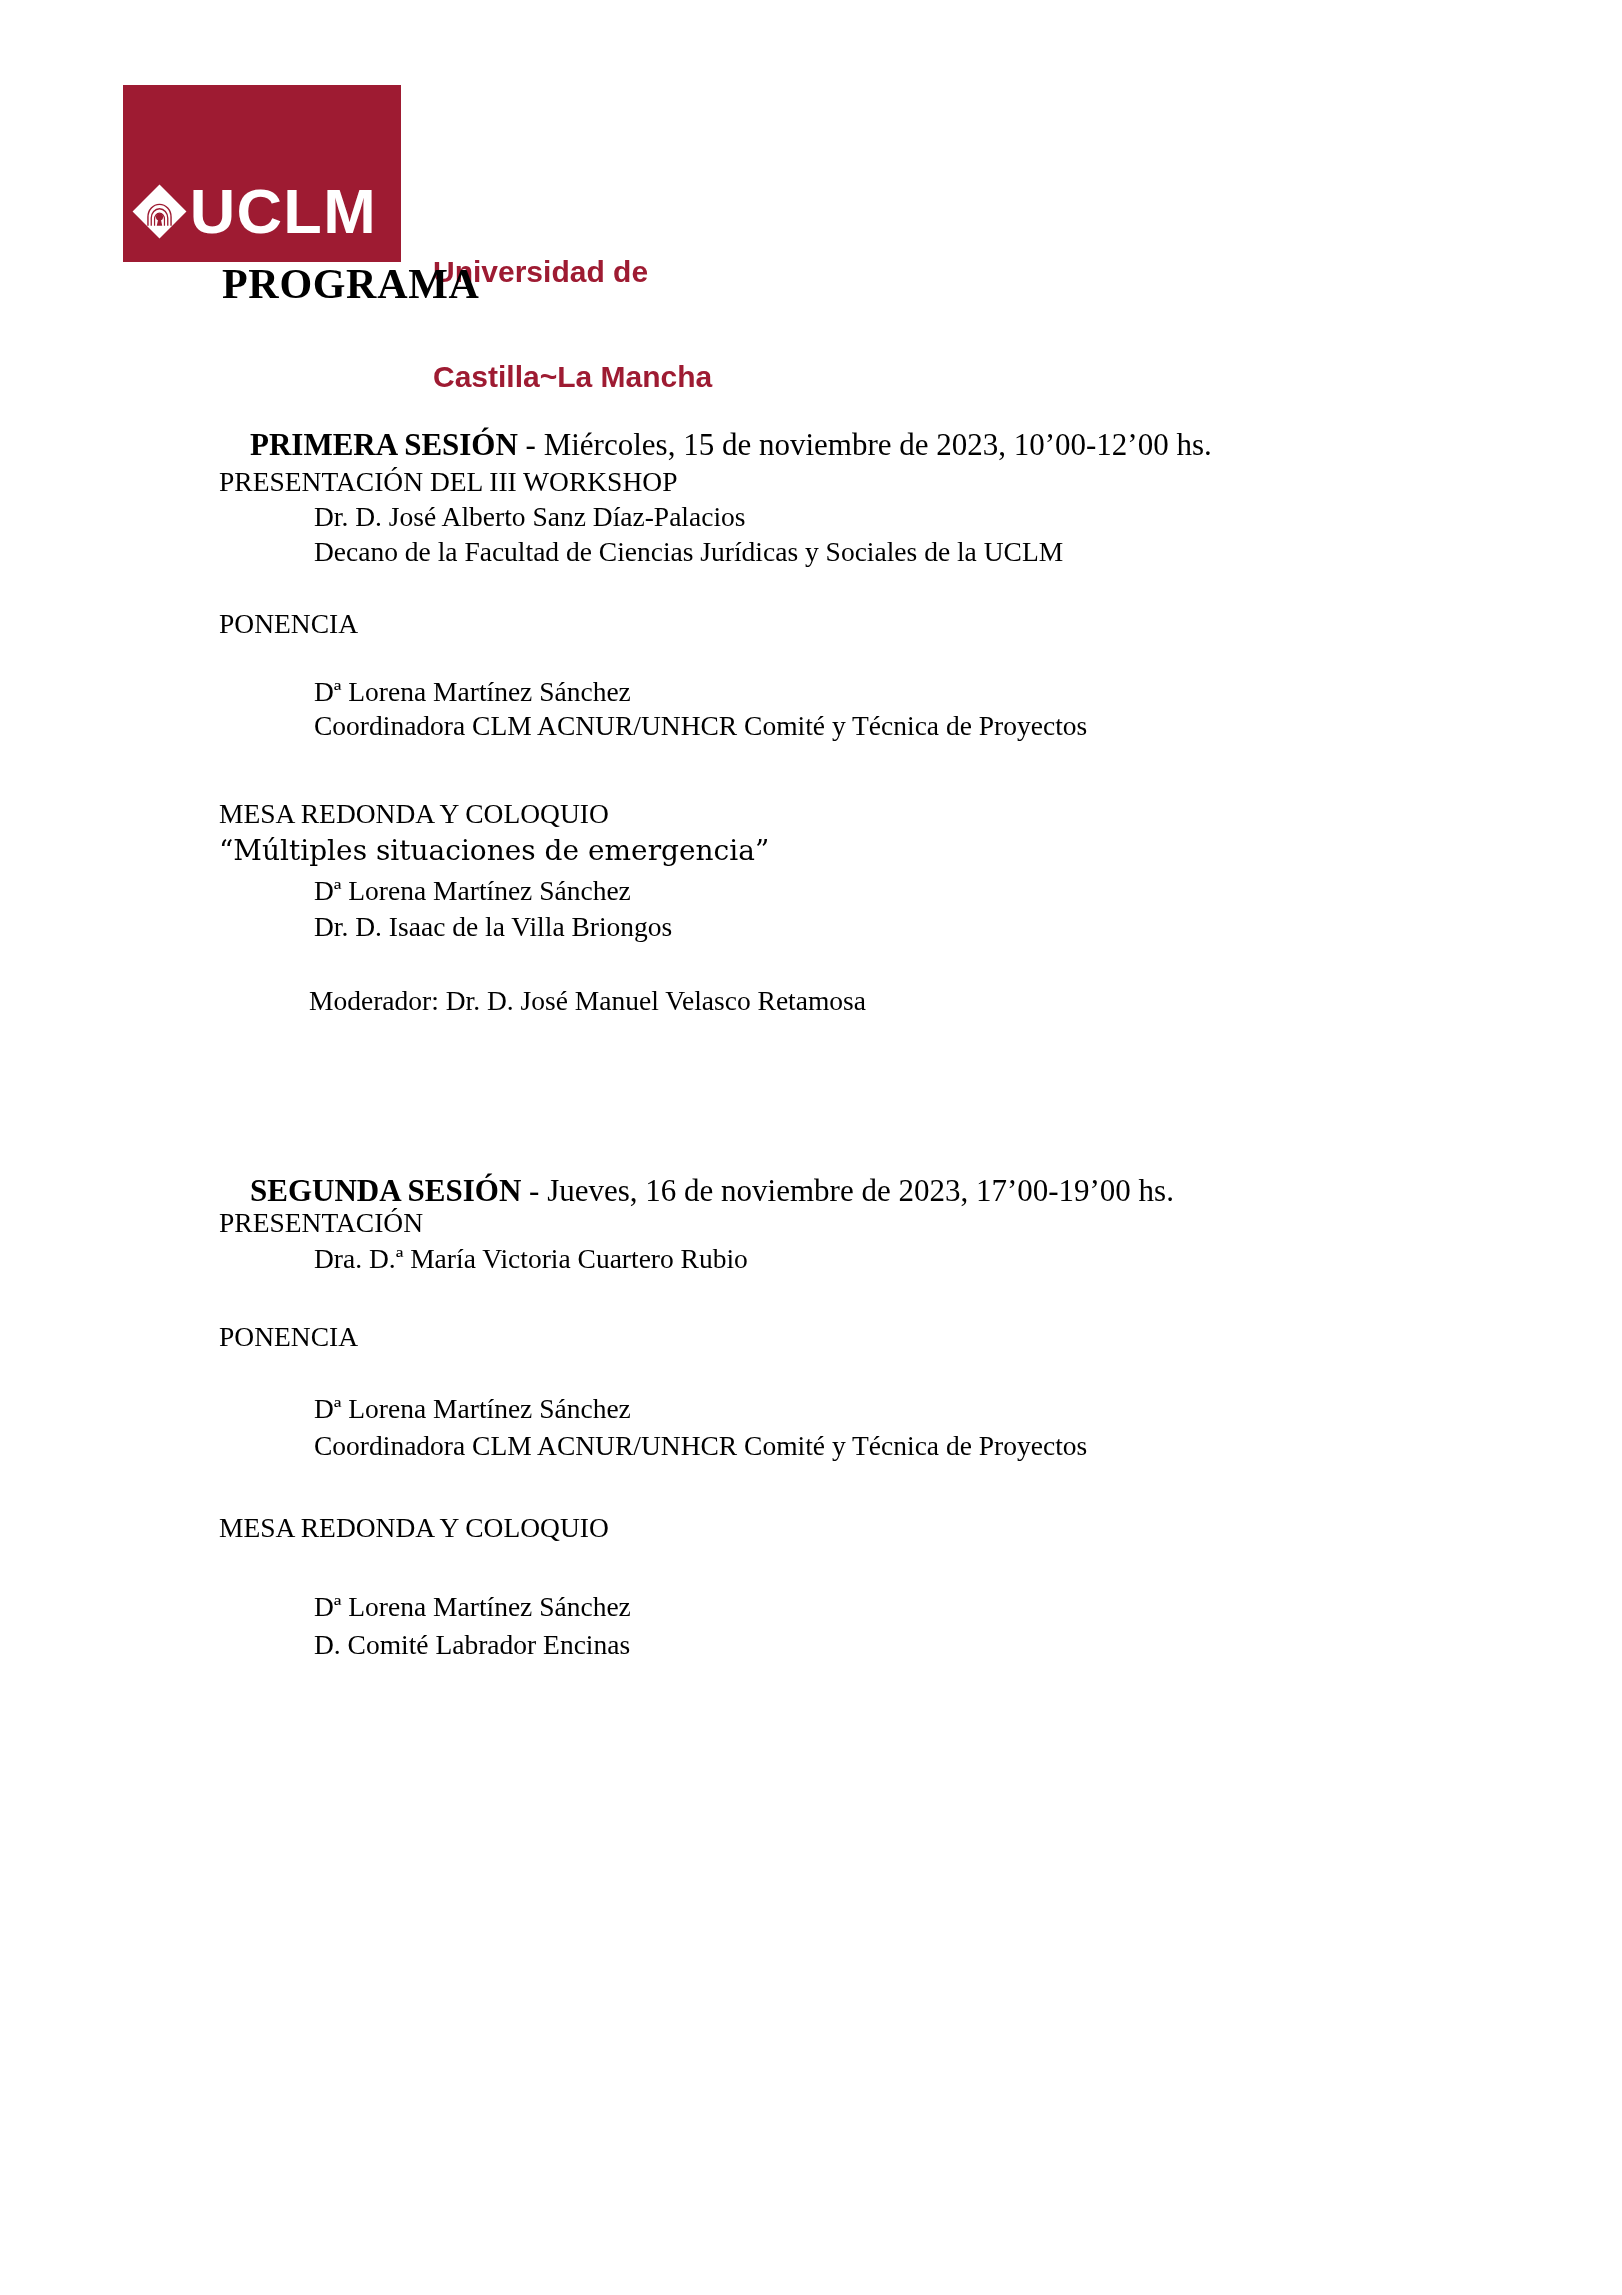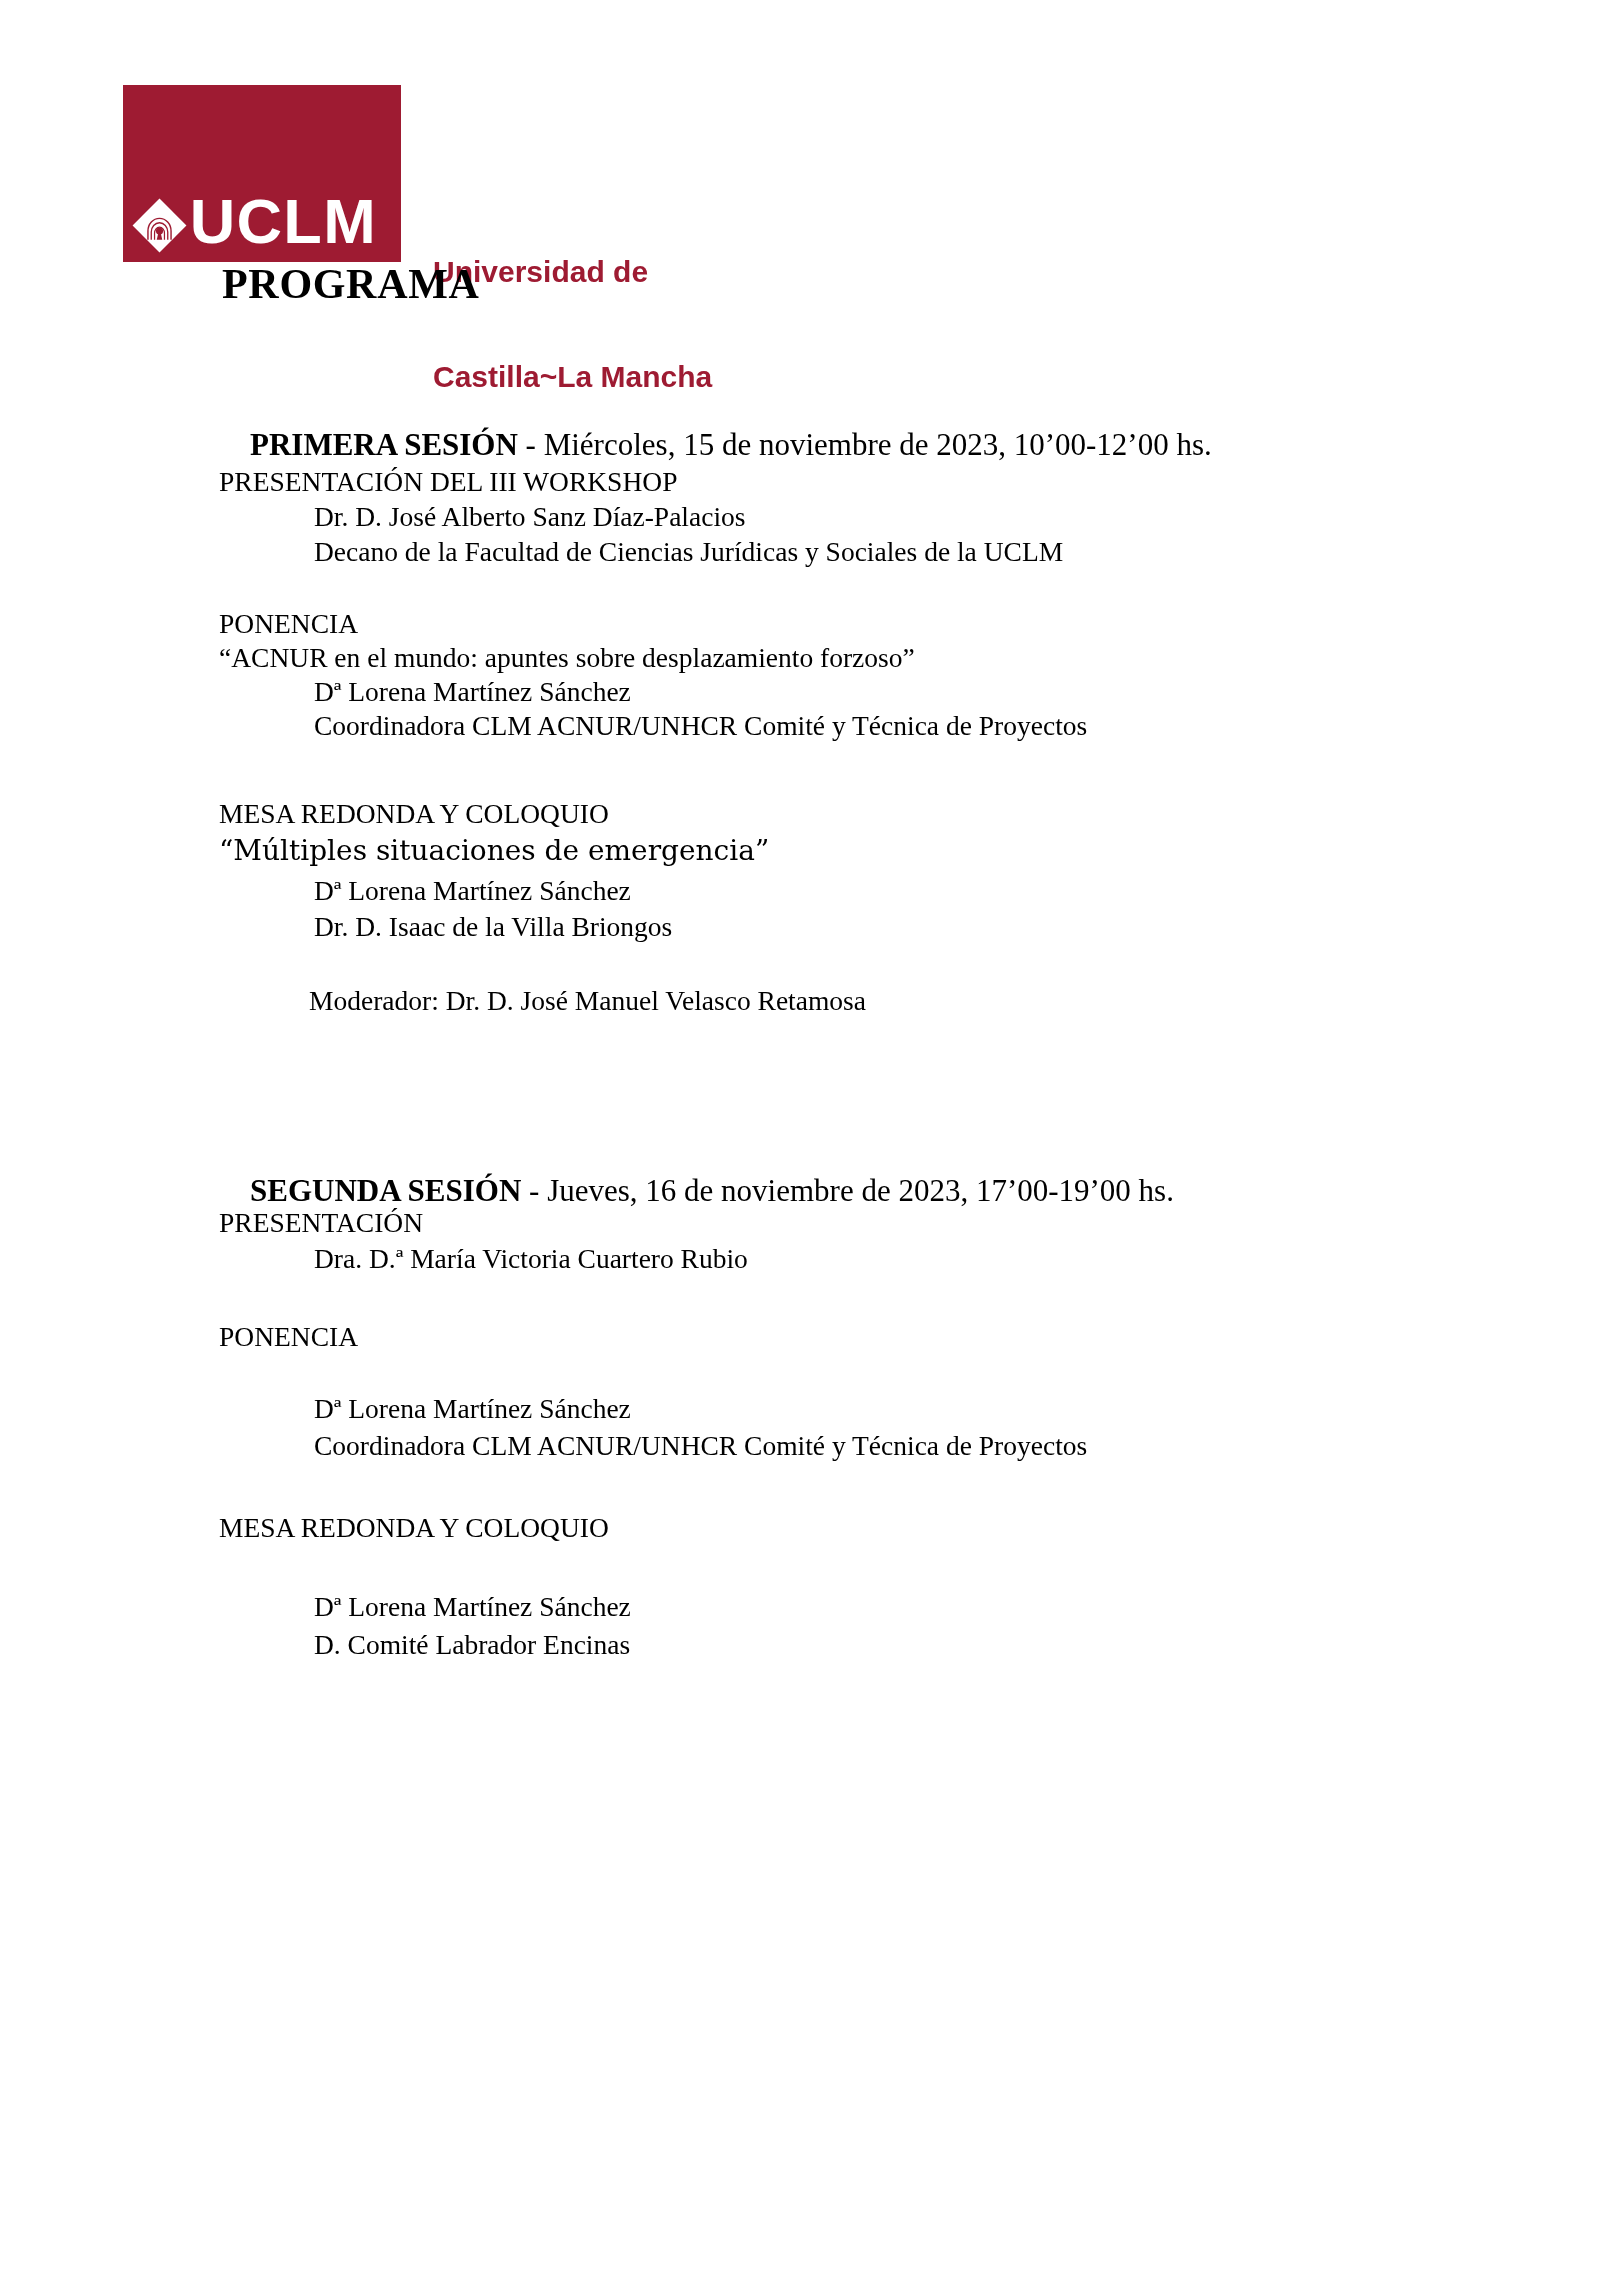--- a/index.html
+++ b/index.html
@@ -12,22 +12,22 @@
   }
   .page { position: absolute; inset: 0; }
 
   
   .logo-square {
     position: absolute; left: 123px; top: 85px;
     width: 278px; height: 177px;
     background: #9E1B32;
   }
   .logo-row {
-    position: absolute; left: 9.2px; bottom: 9px;
-    display: flex; align-items: flex-end;
+    position: absolute; left: 9.2px; bottom: 19px;
+    display: flex; align-items: center;
   }
   .arch-icon { width: 55px; height: 55px; display: block; }
   .logo-acronym {
     font-family: "Liberation Sans", sans-serif;
     font-weight: bold; color: #ffffff;
     font-size: 63px; letter-spacing: 1.3px; line-height: 1;
     margin-left: 2.6px;
   }
   .wordmark {
     position: absolute; left: 433px; top: 184px;
@@ -82,21 +82,20 @@
 
   <div class="ln heading" style="top:391px; left:219px;">
     <span class="b">PRIMERA SESIÓN</span><span> - Miércoles, 15 de noviembre de 2023, 10’00-12’00 hs.</span>
   </div>
 
   <div class="ln" style="top:466px; left:219px;">PRESENTACIÓN DEL III WORKSHOP</div>
   <div class="ln" style="top:501px; left:314px;">Dr. D. José Alberto Sanz Díaz-Palacios</div>
   <div class="ln" style="top:536px; left:314px;">Decano de la Facultad de Ciencias Jurídicas y Sociales de la UCLM</div>
 
   <div class="ln" style="top:608px; left:219px;">PONENCIA</div>
-  <div class="ln" style="top:642px; left:219px;">“ACNUR en el mundo: apuntes sobre desplazamiento forzoso”</div>
   <div class="ln" style="top:676px; left:314px;">Dª Lorena Martínez Sánchez</div>
   <div class="ln" style="top:710px; left:314px;">Coordinadora CLM ACNUR/UNHCR Comité y Técnica de Proyectos</div>
 
   <div class="ln" style="top:798px; left:219px;">MESA REDONDA Y COLOQUIO</div>
   <div class="ln quote-alt" style="top:835px; left:219px;">“Múltiples situaciones de emergencia”</div>
   <div class="ln" style="top:875px; left:314px;">Dª Lorena Martínez Sánchez</div>
   <div class="ln" style="top:911px; left:314px;">Dr. D. Isaac de la Villa Briongos</div>
 
   <div class="ln" style="top:985px; left:309px;">Moderador: Dr. D. José Manuel Velasco Retamosa</div>
 

